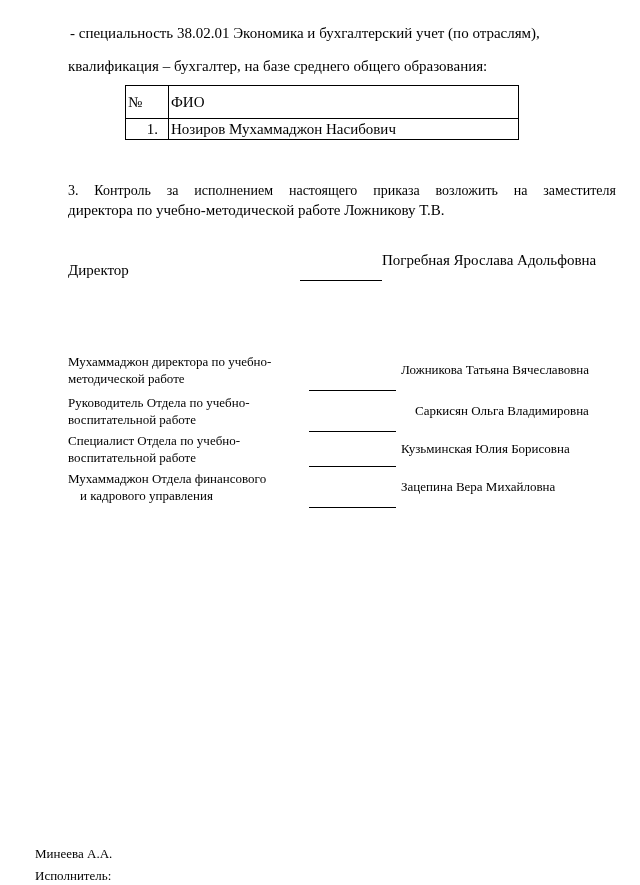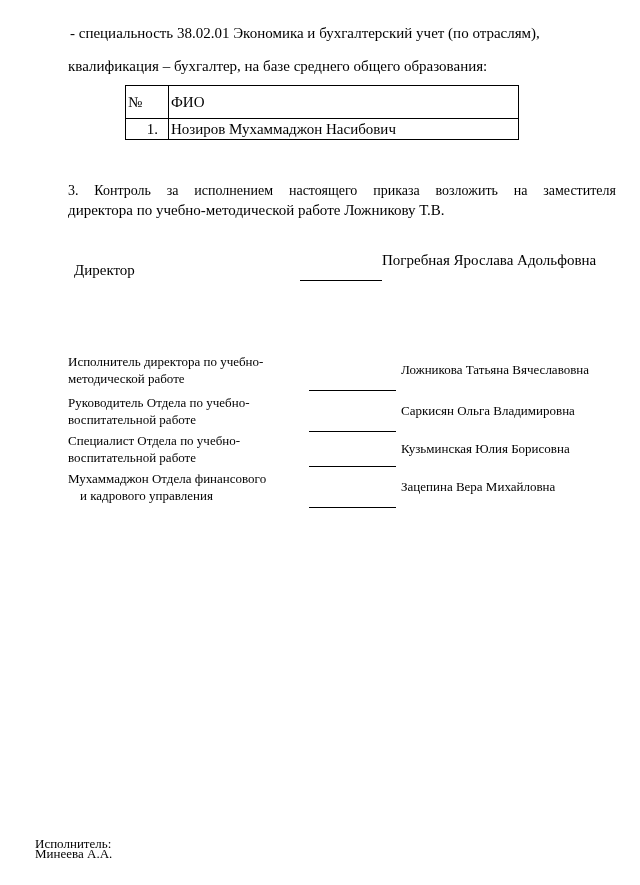--- a/index.html
+++ b/index.html
@@ -32,40 +32,40 @@
     <tr class="r">
       <td style="text-align:right;padding-right:10px;">1.</td>
       <td>Нозиров Мухаммаджон Насибович</td>
     </tr>
   </tbody>
     </table>
 
   <div class="just" style="top:180px;text-align-last:justify;">3. Контроль за исполнением настоящего приказа возложить на заместителя</div>
   <div class="abs p15" style="left:68px;top:202px;">директора по учебно-методической работе Ложникову Т.В.</div>
 
-  <div class="abs p15" style="left:74px;top:262px;">Директор</div>
+  <div class="abs p15" style="left:68px;top:262px;">Директор</div>
   <div class="sigline" style="left:300px;top:280px;width:82px;"></div>
   <div class="abs p15" style="left:382px;top:252px;">Погребная Ярослава Адольфовна</div>
 
-  <div class="abs p13" style="left:68px;top:354px;">Исполнитель директора по учебно-</div>
+  <div class="abs p13" style="left:68px;top:354px;">Мухаммаджон директора по учебно-</div>
   <div class="abs p13" style="left:68px;top:371px;text-align:center;">методической работе</div>
   <div class="abs p13" style="left:401px;top:362px;">Ложникова Татьяна Вячеславовна</div>
   <div class="sigline" style="left:309px;top:390px;width:87px;"></div>
 
   <div class="abs p13" style="left:68px;top:395px;text-align:right;">Руководитель Отдела по учебно-</div>
   <div class="abs p13" style="left:68px;top:412px;">воспитательной работе</div>
-  <div class="abs p13" style="left:401px;top:403px;">Саркисян Ольга Владимировна</div>
+  <div class="abs p13" style="left:415px;top:403px;">Саркисян Ольга Владимировна</div>
   <div class="sigline" style="left:309px;top:431px;width:87px;"></div>
 
   <div class="abs p13" style="left:68px;top:433px;">Специалист Отдела по учебно-</div>
   <div class="abs p13" style="left:68px;top:450px;">воспитательной работе</div>
   <div class="abs p13" style="left:401px;top:441px;">Кузьминская Юлия Борисовна</div>
   <div class="sigline" style="left:309px;top:466px;width:87px;"></div>
 
   <div class="abs p13" style="left:68px;top:471px;">Мухаммаджон Отдела финансового</div>
   <div class="abs p13" style="left:80px;top:488px;">и кадрового управления</div>
   <div class="abs p13" style="left:401px;top:479px;">Зацепина Вера Михайловна</div>
   <div class="sigline" style="left:309px;top:507px;width:87px;"></div>
 
-  <div class="abs p13" style="left:35px;top:836px;">Исполнитель:</div>
+  <div class="abs p13" style="left:35px;top:868px;">Исполнитель:</div>
   <div class="abs p13" style="left:35px;top:846px;">Минеева А.А.</div>
 
 </div>
 
 </body></html>

